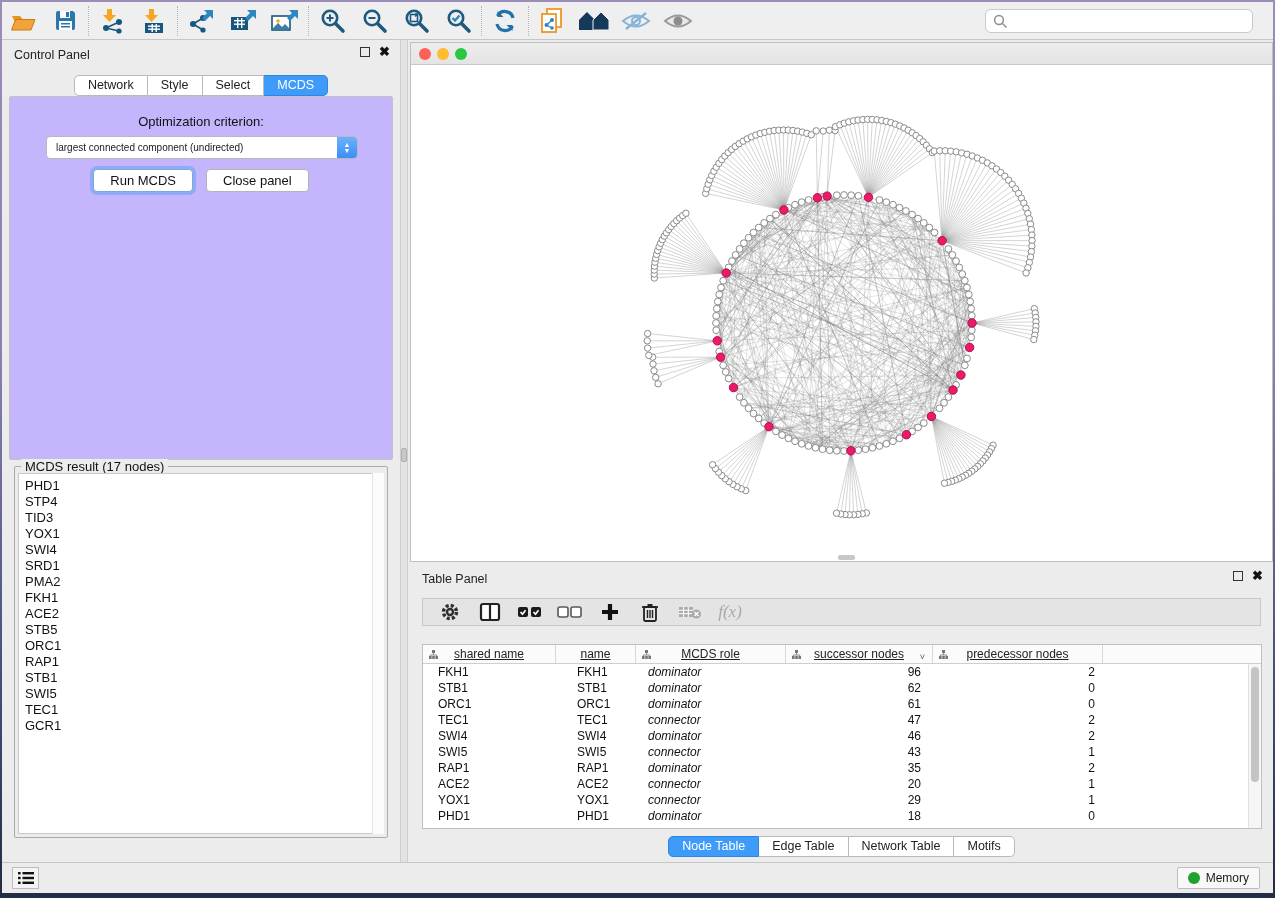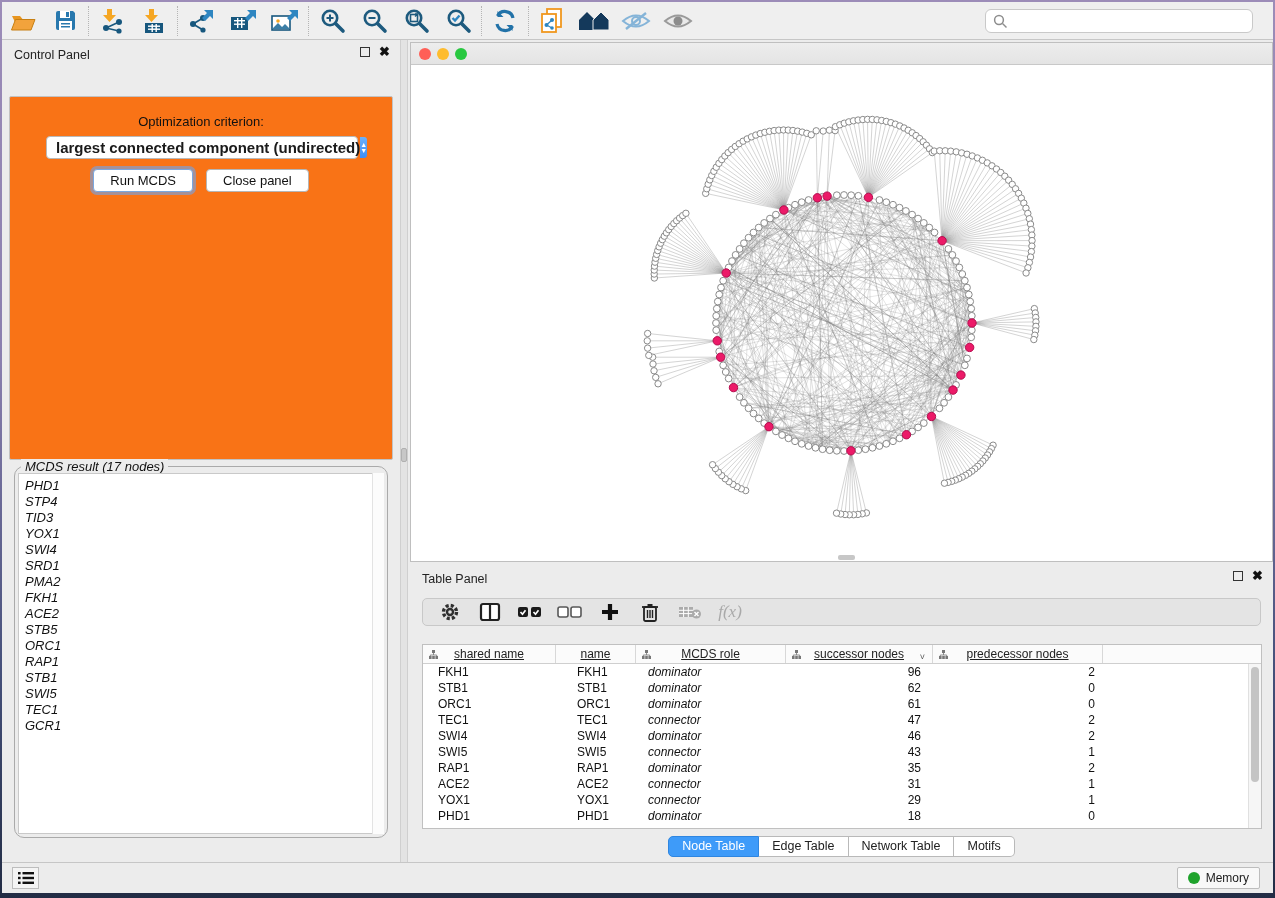--- a/index.html
+++ b/index.html
@@ -27,36 +27,36 @@
   .float-box { width:10px; height:10px; border:1.5px solid #333; background:transparent; }
   .close-x { font-size:13px; font-weight:bold; color:#111; line-height:10px; }
 
   .seg-tabs { position:absolute; top:35px; left:0; right:0; display:flex; justify-content:center; }
   .seg { height:21px; line-height:19px; padding:0 13px; background:#fff; border:1px solid #b9b9b9;
     border-left:none; font-size:12.5px; color:#222; text-align:center; }
   .seg:first-child { border-left:1px solid #b9b9b9; border-radius:5px 0 0 5px; }
   .seg:last-child { border-radius:0 5px 5px 0; }
   .seg.sel { background:#3e9bf9; border-color:#2f86e0; color:#fff; }
 
-  .cp-card { position:absolute; left:7px; right:7px; top:56px; height:364px; background:#f97316;
+  .cp-card { position:absolute; left:7px; right:7px; top:56px; height:364px; background:#c4b5fd;
     border:1px solid #c2c2c2; border-radius:2px; }
   .opt-label { position:absolute; top:17px; left:0; right:0; text-align:center; font-size:13px; color:#111; }
   .dropdown { position:absolute; left:36px; right:34px; top:39px; height:23px; background:#fff;
     border:1px solid #b9b9b9; border-radius:4px; display:flex; align-items:center; }
-  .dropdown .dd-text { flex:1; padding-left:9px; font-size:15px; white-space:nowrap;font-weight:bold; }
+  .dropdown .dd-text { flex:1; padding-left:9px; font-size:10px; white-space:nowrap; }
   .dd-cap { width:20px; height:100%; border-radius:0 3px 3px 0; background:linear-gradient(#6cb1fb,#3c8ef8);
     display:flex; flex-direction:column; align-items:center; justify-content:center; color:#fff; }
   .dd-cap span { font-size:7px; line-height:6px; }
   .btn-row { position:absolute; top:72px; left:0; right:0; display:flex; justify-content:center; gap:13px; }
   .push-btn { height:23px; padding:0 16px; background:#fff; border:1px solid #b5b5b5; border-radius:4px;
     font-size:13px; line-height:21px; color:#111; }
   .push-btn.focused { box-shadow:0 0 0 3px rgba(110,165,240,.6); border-color:#7aa8e0; }
 
   .result-group { position:absolute; left:12px; right:12px; top:426px; height:372px;
-    border:1px solid #aaa; border-radius:10px;font-style:italic; }
+    border:1px solid #aaa; border-radius:2px; }
   .result-legend { position:absolute; top:-8px; left:6px; background:#ececec; padding:0 4px;
     font-size:13px; color:#111; }
   .result-list { position:absolute; left:3px; right:3px; top:6px; bottom:3px; background:#fff;
     border:1px solid #c9c9c9; overflow:hidden; padding:4px 0 0 6px; }
   .mcds-item { font-size:13px; line-height:16px; color:#111; }
   .result-scroll { position:absolute; right:3px; top:6px; bottom:3px; width:12px; background:#fcfcfc;
     border-left:1px solid #e3e3e3; }
 
   
   .v-divider { position:absolute; left:398px; top:38px; width:8px; bottom:31px; background:#e3e3e3;
@@ -73,21 +73,21 @@
   .lights { position:absolute; left:8px; top:5px; display:flex; gap:6px; }
   .light { width:12px; height:12px; border-radius:50%; }
   .net-title { position:absolute; left:0; right:0; top:4px; text-align:center; font-size:11.5px; color:#222; }
   .net-canvas { position:absolute; left:0; right:0; top:22px; bottom:0; background:#fff; overflow:hidden; }
   .h-thumb { position:absolute; left:427px; bottom:1px; width:17px; height:5px; background:#c7c7c7; border-radius:2px; }
 
   
   .table-panel { position:absolute; left:2px; right:0; top:524px; bottom:0; background:#ececec; }
   .tp-header { position:relative; height:26px;text-decoration:underline; }
   .tp-toolbar { position:absolute; left:12px; right:12px; top:34px; height:28px; background:#e4e4e4;
-    border:1px solid #c8c8c8; border-radius:5px; display:flex; align-items:center; gap:14px; padding-left:14px; }
+    border:1px solid #c8c8c8; border-radius:0; display:flex; align-items:center; gap:14px; padding-left:14px; }
   .tp-tool { width:26px; height:26px; display:flex; align-items:center; justify-content:center; }
   .fx { font-family:"Liberation Serif", serif; font-style:italic; font-size:17px; color:#a9a9a9; }
 
   .tp-table { position:absolute; left:12px; right:11px; top:80px; height:185px; background:#fff;
     border:1px solid #c0c0c0; }
   .thead { display:grid; grid-template-columns:133px 80px 150px 147px 170px 1fr; height:19px;
     background:#fbfbfb; border-bottom:1px solid #cfcfcf; }
   .th { position:relative; font-size:12px; color:#222; text-align:center; line-height:18px;
     border-right:1px solid #d8d8d8; overflow:hidden;text-decoration:underline; }
   .th:last-child { border-right:none; }
@@ -268,20 +268,26 @@
     </div>
   </div>
 
   <div class="control-panel">
     <div class="panel-header">
       <span class="panel-title">Control Panel</span>
       <span class="panel-ctrls">
         <span class="float-box"></span>
         <span class="close-x">✖</span>
       </span>
+    </div>
+    <div class="seg-tabs">
+      <div class="seg">Network</div>
+      <div class="seg">Style</div>
+      <div class="seg">Select</div>
+      <div class="seg sel">MCDS</div>
     </div>
 
     <div class="cp-card">
       <div class="opt-label">Optimization criterion:</div>
       <div class="dropdown">
         <span class="dd-text">largest connected component (undirected)</span>
         <span class="dd-cap">
               <span>▲</span>
               <span>▼</span>
             </span>
@@ -1394,21 +1400,21 @@
                 <div class="tcell c1">RAP1</div>
                 <div class="tcell c2">dominator</div>
                 <div class="tcell c3">35</div>
                 <div class="tcell c4">2</div>
                 <div class="tcell c5"></div>
               </div>
               <div class="trow">
                 <div class="tcell c0">ACE2</div>
                 <div class="tcell c1">ACE2</div>
                 <div class="tcell c2">connector</div>
-                <div class="tcell c3">31</div>
+                <div class="tcell c3">20</div>
                 <div class="tcell c4">1</div>
                 <div class="tcell c5"></div>
               </div>
               <div class="trow">
                 <div class="tcell c0">YOX1</div>
                 <div class="tcell c1">YOX1</div>
                 <div class="tcell c2">connector</div>
                 <div class="tcell c3">29</div>
                 <div class="tcell c4">1</div>
                 <div class="tcell c5"></div>

